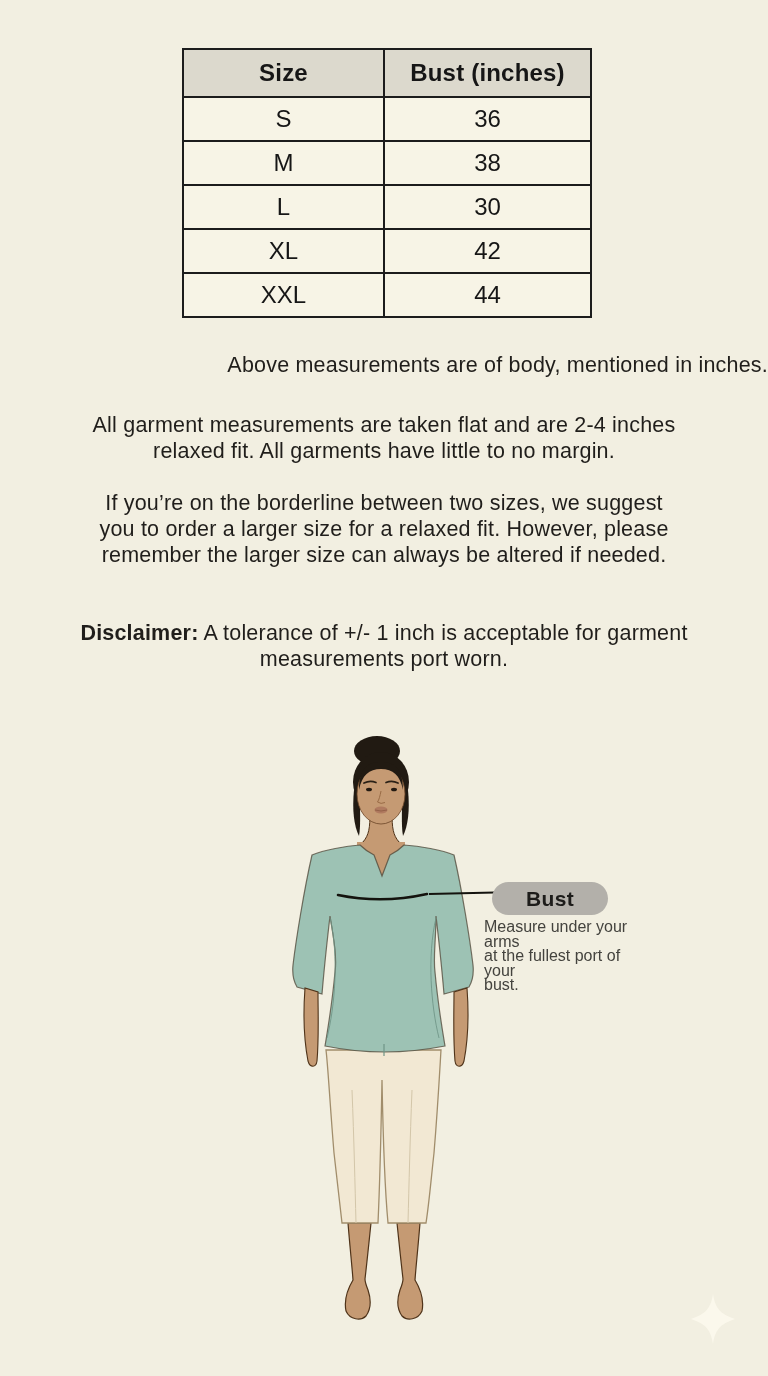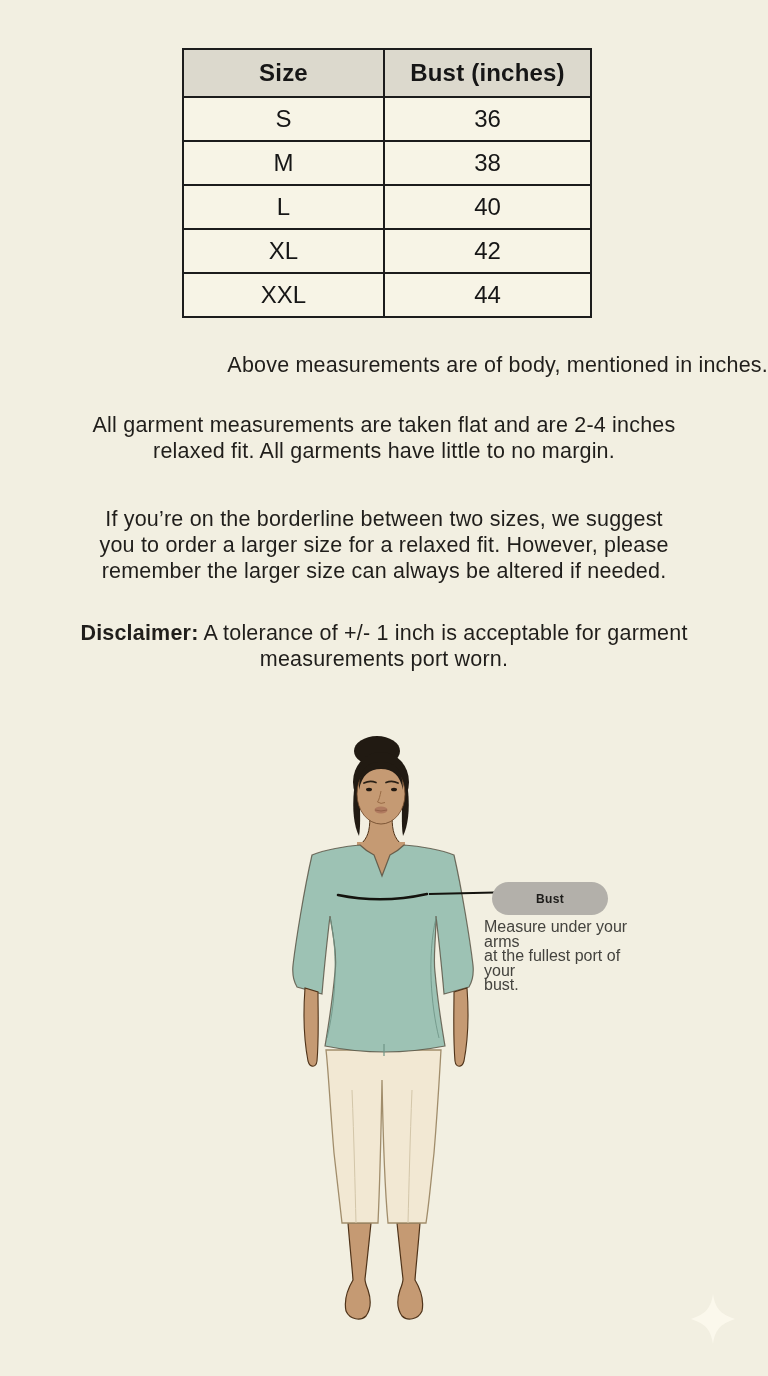--- a/index.html
+++ b/index.html
@@ -13,21 +13,21 @@
   .size-table td{height:40px;background:#f7f4e6;font-size:24px;font-weight:400;}
   .col-size{width:201px;} .col-bust{width:207px;}
 
   
   .note{position:absolute;left:0;width:768px;text-align:center;color:#201e1b;font-size:21.5px;line-height:26px;letter-spacing:.2px;}
   .note .ln{white-space:nowrap;}
   .bold{font-weight:700;}
 
   
   .bust-pill{position:absolute;left:492px;top:882px;width:116px;height:33px;background:#b3b0aa;border-radius:17px;
-             display:flex;align-items:center;justify-content:center;font-size:12px;font-weight:700;color:#1d1c1a;letter-spacing:.3px;}
+             display:flex;align-items:center;justify-content:center;font-size:21px;font-weight:700;color:#1d1c1a;letter-spacing:.3px;}
   .bust-caption{position:absolute;left:484px;top:920px;width:164px;text-align:left;color:#44433e;font-size:16px;line-height:14.5px;}
 
   .fig-svg{position:absolute;left:260px;top:720px;}
   .sparkle{position:absolute;left:691px;top:1294px;}
 </style>
 </head>
 <body>
 
 <div id="canvas">
 
@@ -46,21 +46,21 @@
       <tr>
         <td>S</td>
         <td>36</td>
       </tr>
       <tr>
         <td>M</td>
         <td>38</td>
       </tr>
       <tr>
         <td>L</td>
-        <td>40</td>
+        <td>30</td>
       </tr>
       <tr>
         <td>XL</td>
         <td>42</td>
       </tr>
       <tr>
         <td>XXL</td>
         <td>44</td>
       </tr>
     </tbody>
@@ -68,21 +68,21 @@
 
   <div class="note" style="top:352px;text-align:right;">
     <div class="ln">Above measurements are of body, mentioned in inches.</div>
   </div>
 
   <div class="note" style="top:412px;">
     <div class="ln">All garment measurements are taken flat and are 2-4 inches</div>
     <div class="ln">relaxed fit. All garments have little to no margin.</div>
   </div>
 
-  <div class="note" style="top:506px;">
+  <div class="note" style="top:490px;">
     <div class="ln">If you’re on the borderline between two sizes, we suggest</div>
     <div class="ln">you to order a larger size for a relaxed fit. However, please</div>
     <div class="ln">remember the larger size can always be altered if needed.</div>
   </div>
 
   <div class="note" style="top:620px;">
     <div class="ln"><span class="bold">Disclaimer:</span> <span>A tolerance of +/- 1 inch is acceptable  for garment</span></div>
     <div class="ln">measurements port worn.</div>
   </div>
 

